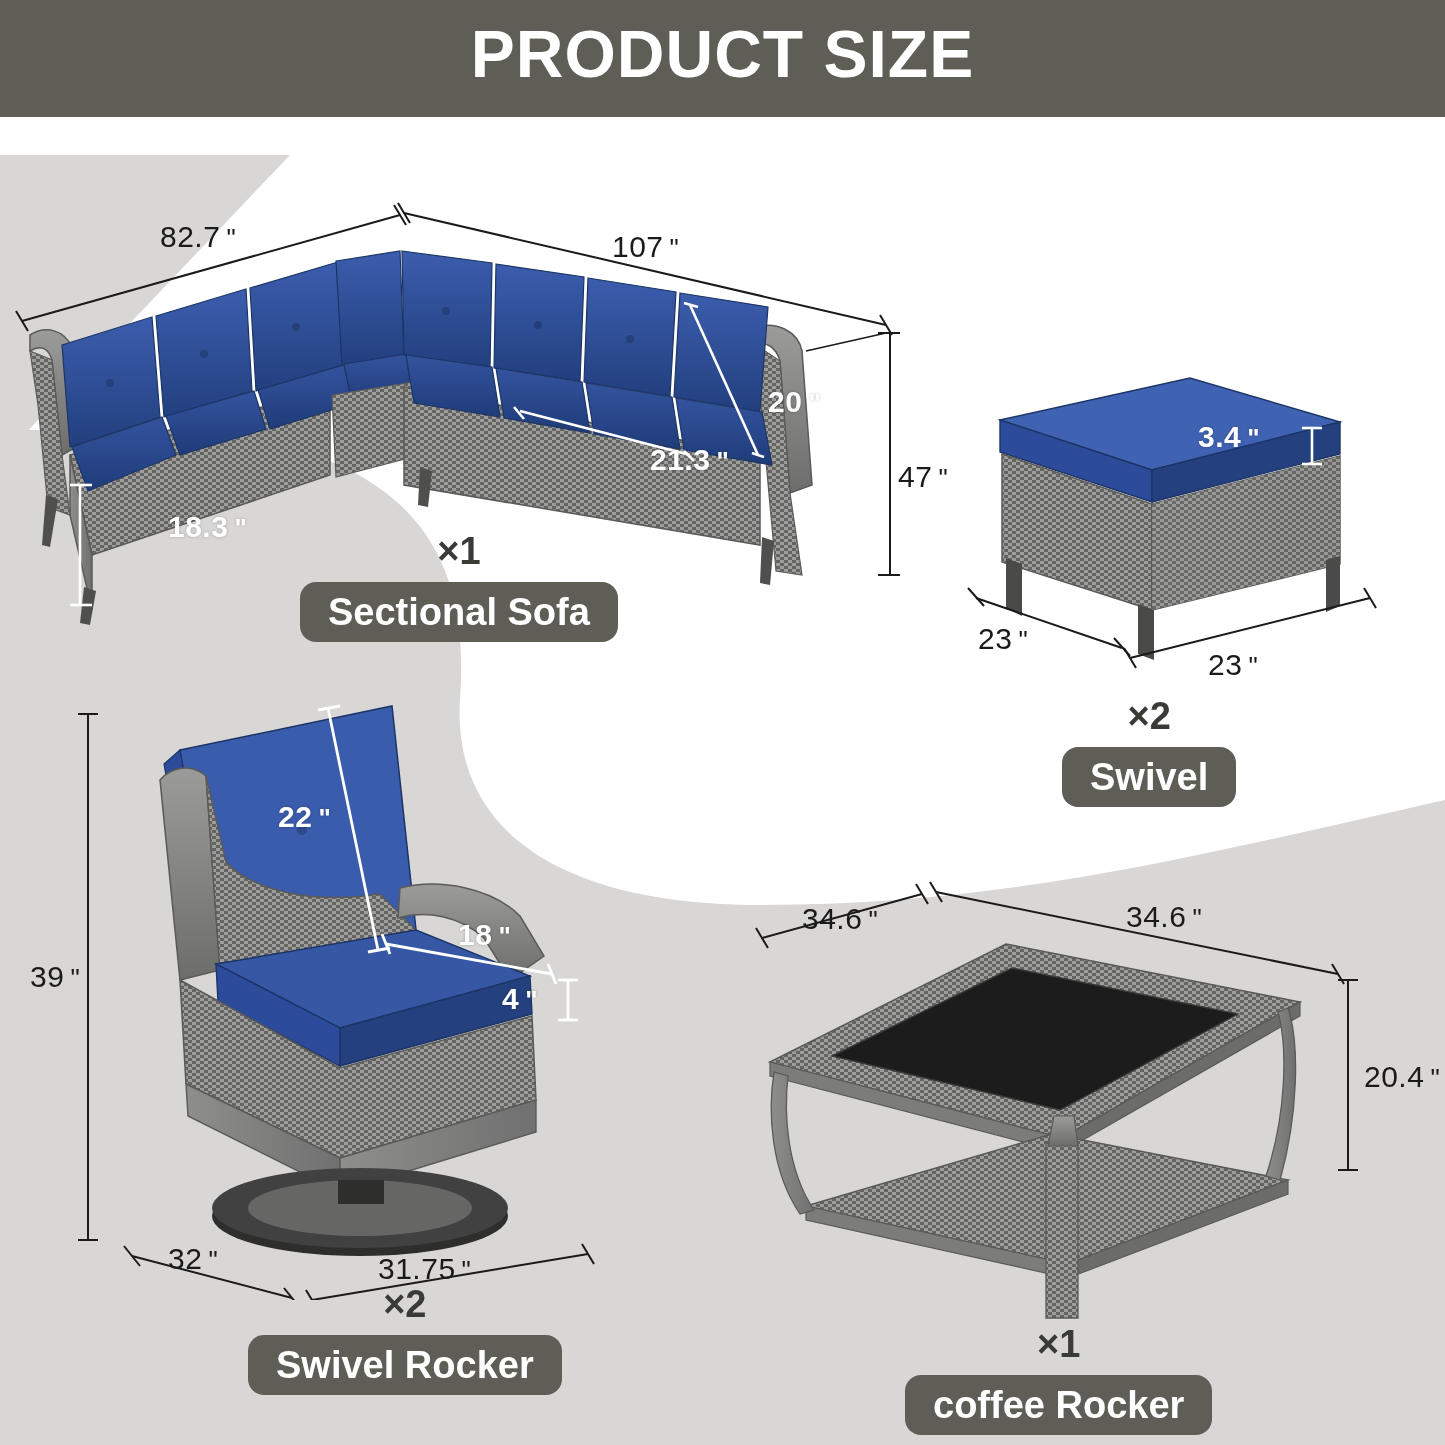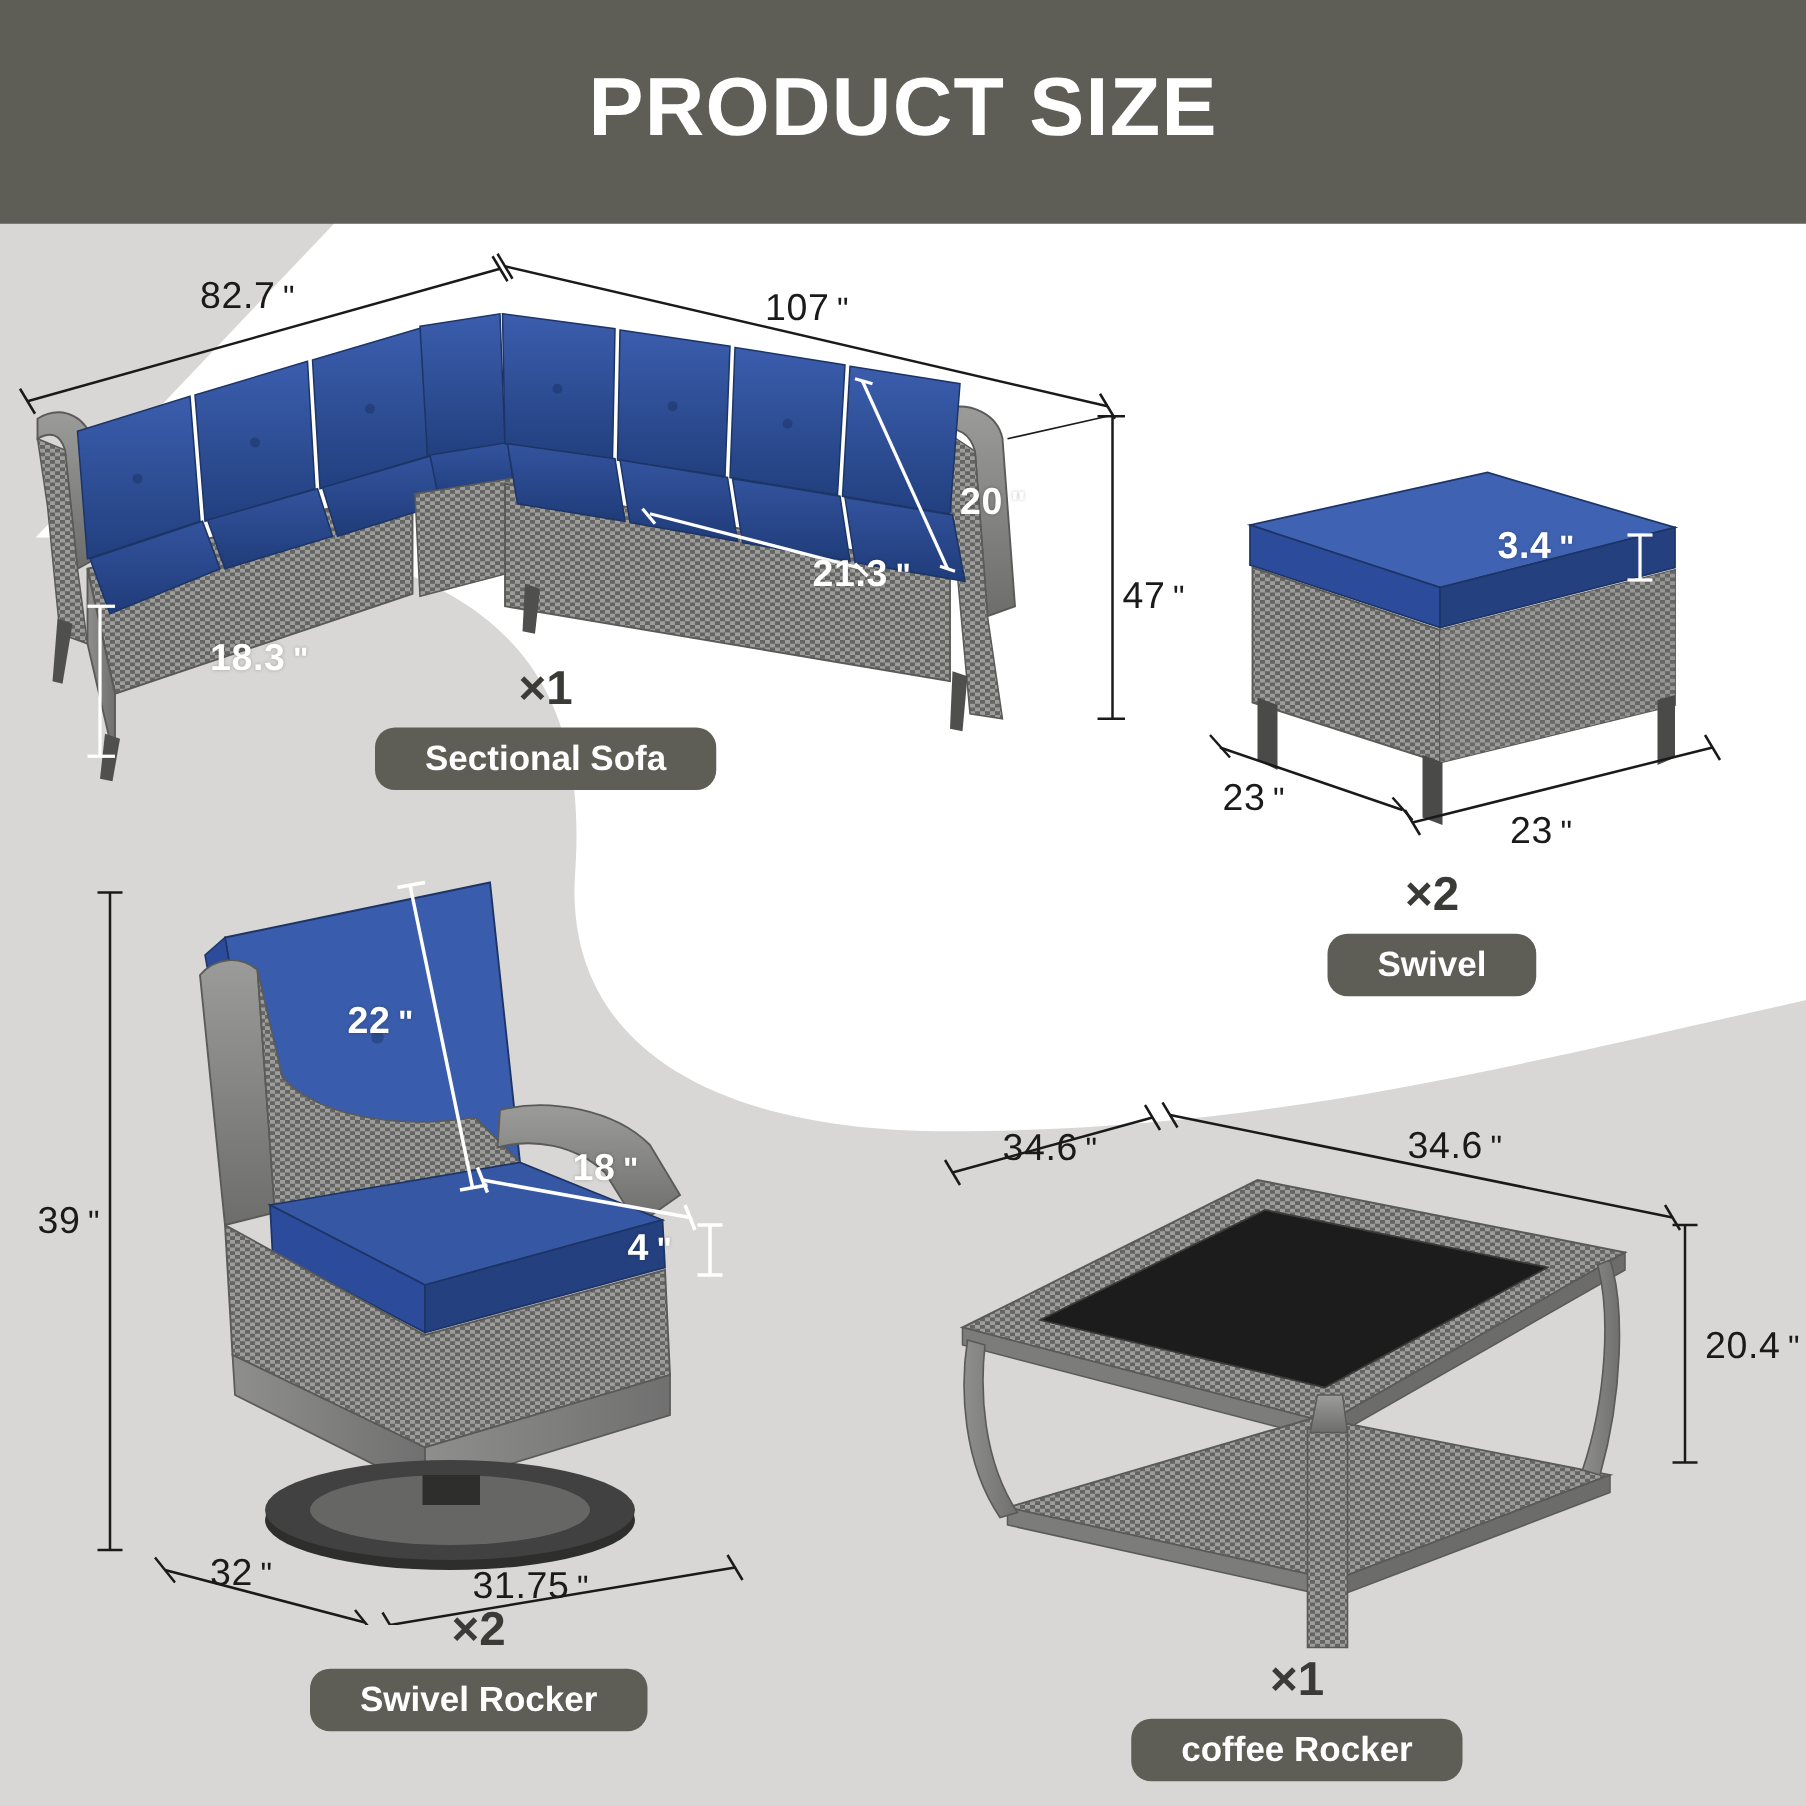--- a/index.html
+++ b/index.html
@@ -9,21 +9,21 @@
     font-family:"Liberation Sans", sans-serif;
     position:relative;
   }
   #stage{position:absolute;inset:0;width:1445px;height:1445px;}
 
   
   .bg-svg{position:absolute;left:0;top:0;width:1445px;height:1445px;}
 
   
   .header{
-    position:absolute;left:0;top:0;width:1445px;height:179px;
+    position:absolute;left:0;top:0;width:1445px;height:117px;
     background:#5e5e56;
     display:flex;flex-direction:column;align-items:center;justify-content:center;
     z-index:40;
   }
   .header-title{
     color:#ffffff;font-size:66px;font-weight:bold;letter-spacing:1px;
     line-height:1;margin:0 0 10px 0;
   }
   .header-sub{
     color:#ffffff;font-size:36px;font-weight:normal;line-height:1;margin:0;
@@ -45,22 +45,22 @@
   .dim.white{color:#ffffff;font-weight:bold;text-shadow:0 0 3px rgba(0,0,0,.25);}
   .dim .u{font-size:26px;padding-left:6px;}
 
   
   .badge-wrap{position:absolute;display:flex;flex-direction:column;align-items:center;z-index:30;}
   .count{
     font-size:38px;font-weight:bold;color:#3a3a36;line-height:1;margin-bottom:12px;
   }
   .badge{
     background:#5e5e56;color:#ffffff;
-    font-size:28px;font-weight:bold;
-    padding:11px 40px;border-radius:16px;line-height:1;
+    font-size:38px;font-weight:bold;
+    padding:11px 28px;border-radius:16px;line-height:1;
     white-space:nowrap;
   }
   #badge-sofa   {left:300px; top:532px;}
   #badge-ottoman{left:1062px;top:697px;}
   #badge-rocker {left:248px; top:1285px;}
   #badge-table  {left:905px; top:1325px;}
 
   
   .art{position:absolute;left:0;top:0;}
 </style>

